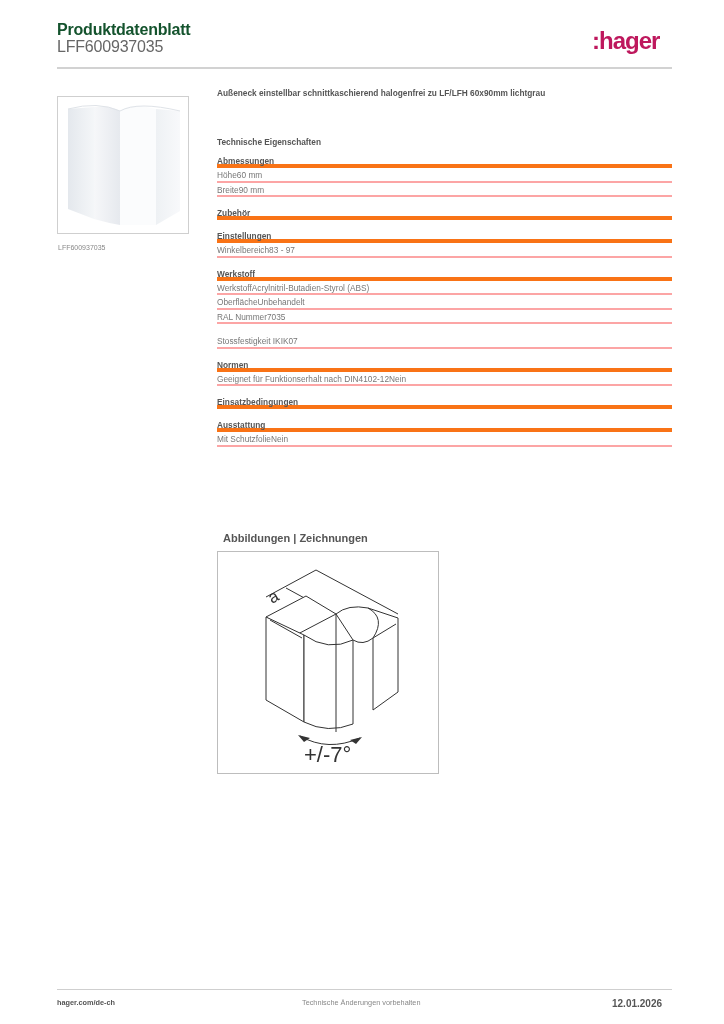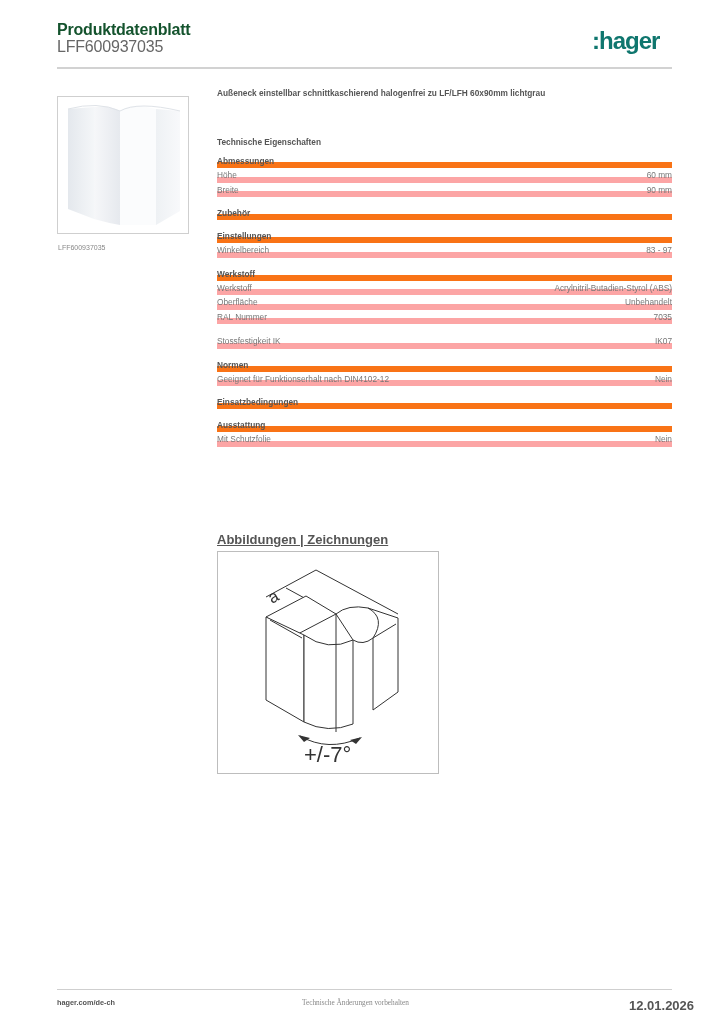--- a/index.html
+++ b/index.html
@@ -1,41 +1,41 @@
 <!DOCTYPE html>
 <html><head>
   <meta charset="utf-8">
   <style>
     * { box-sizing: border-box; margin: 0; padding: 0; }
     html, body { width: 724px; height: 1024px; background: #ffffff; overflow: hidden; }
     body { position: relative; font-family: "Liberation Sans", sans-serif; color: #555; }
 
     .header-title { position: absolute; left: 57px; top: 21px; font-size: 16px; font-weight: bold; color: #14532d; letter-spacing: -0.2px; }
     .header-sub { position: absolute; left: 57px; top: 38px; font-size: 16px; color: #666; letter-spacing: -0.2px; }
-    .logo { position: absolute; left: 592px; top: 27px; font-size: 24px; font-weight: bold; color: #0f766e; letter-spacing: -1px; }
+    .logo { position: absolute; left: 592px; top: 27px; font-size: 24px; font-weight: bold; color: #be185d; letter-spacing: -1px; }
     .header-rule { position: absolute; left: 57px; top: 67px; width: 615px; height: 2px; background: #d2d2d2; }
 
     .product-image { position: absolute; left: 57px; top: 96px; width: 132px; height: 138px; border: 1px solid #cfcfcf; background: #fff; overflow: hidden; }
     .product-image-caption { position: absolute; left: 58px; top: 244px; font-size: 7px; color: #888; }
 
     .product-desc { position: absolute; left: 217px; top: 88px; font-size: 8.3px; font-weight: bold; color: #555; }
     .tech-title { position: absolute; left: 217px; top: 137px; font-size: 8.3px; font-weight: bold; color: #555; }
 
     .spec-area { position: absolute; left: 217px; top: 155px; width: 455px; }
     .spec-group { margin-bottom: 10px; }
-    .spec-group-title { font-size: 8.3px; font-weight: bold; color: #555; height: 13px; line-height: 13px; border-bottom: 6px solid #f97316; }
-    .spec-row { display: flex; justify-content: space-between; font-size: 8.3px; color: #777; height: 14.5px; line-height: 14px; border-bottom: 6px solid #fca5a5; }
+    .spec-group-title { font-size: 8.3px; font-weight: bold; color: #555; height: 13px; line-height: 13px; border-bottom: 4px solid #f97316; }
+    .spec-row { display: flex; font-size: 8.3px; color: #777; height: 14.5px; line-height: 14px; border-bottom: 2px solid #fca5a5; }
 
-    .drawings-title { position: absolute; left: 217px; top: 532px; font-size: 13px; font-weight: bold; color: #555; text-decoration: underline; }
+    .drawings-title { position: absolute; left: 223px; top: 532px; font-size: 11px; font-weight: bold; color: #555; }
     .drawing-frame { position: absolute; left: 217px; top: 551px; width: 222px; height: 223px; border: 1px solid #bdbdbd; background: #fff; }
 
     .footer-rule { position: absolute; left: 57px; top: 989px; width: 615px; height: 1px; background: #cfcfcf; }
     .footer-left { position: absolute; left: 57px; top: 998px; font-size: 7.3px; font-weight: bold; color: #555; }
-    .footer-center { position: absolute; left: 302px; top: 998px; font-size: 7.3px; color: #888; font-family: Liberation Serif, serif; }
-    .footer-right { position: absolute; left: 629px; top: 998px; font-size: 13px; font-weight: bold; color: #555; }
+    .footer-center { position: absolute; left: 302px; top: 998px; font-size: 7.3px; color: #888; }
+    .footer-right { position: absolute; left: 612px; top: 998px; font-size: 10px; font-weight: bold; color: #555; }
   </style>
 </head>
 <body>
 
 <div>
   <div class="header-title">Produktdatenblatt</div>
   <div class="header-sub">LFF600937035</div>
   <div class="logo">:hager</div>
   <div class="header-rule"></div>
 </div>

